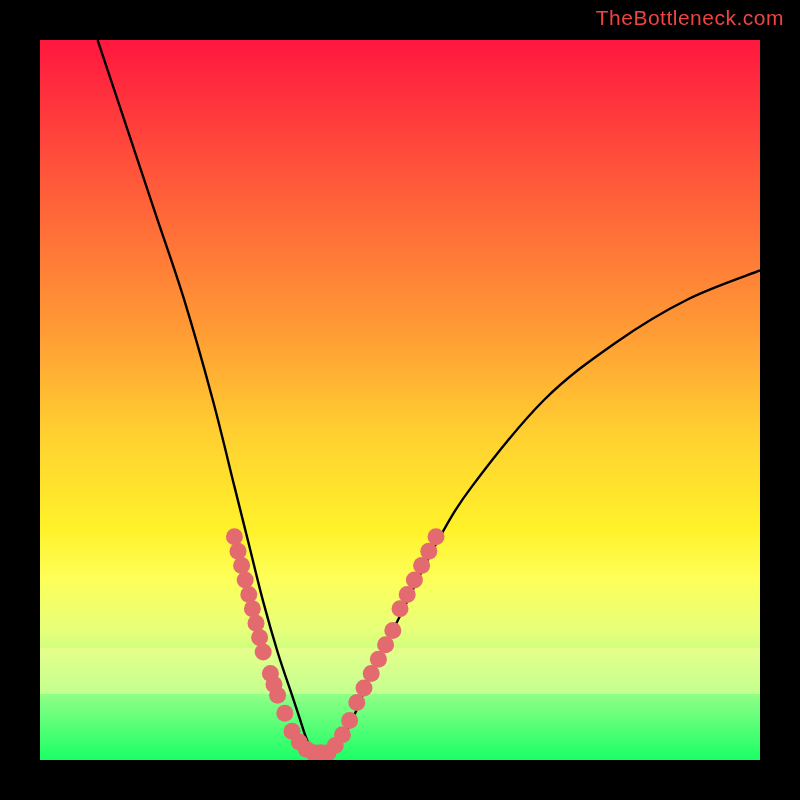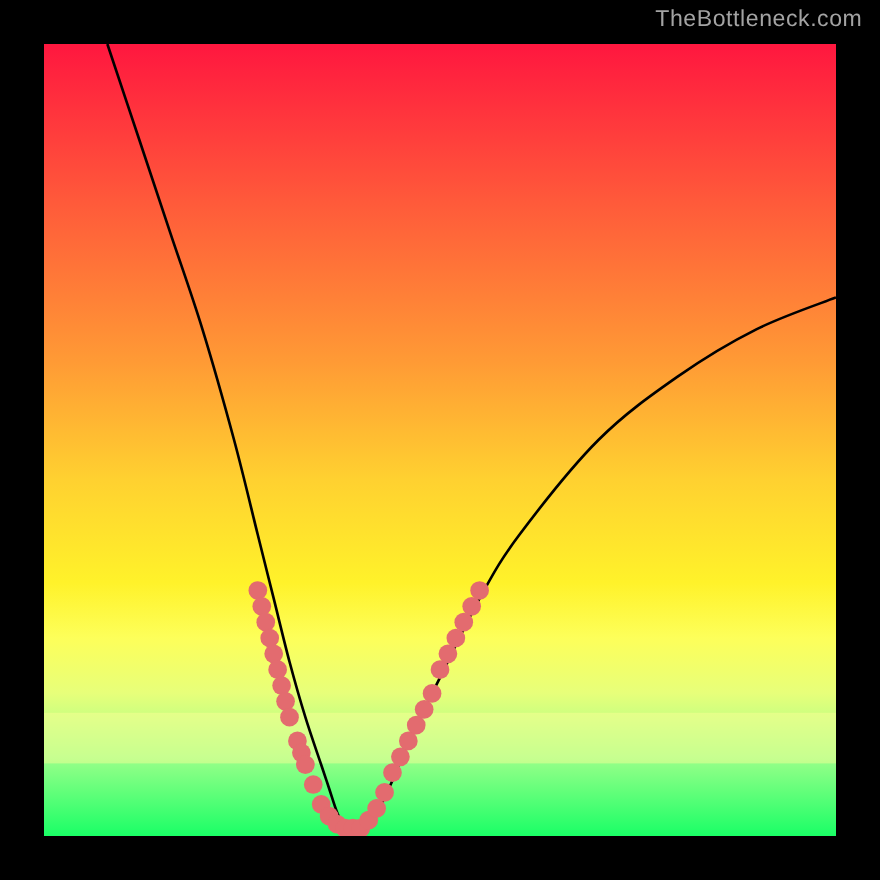--- a/index.html
+++ b/index.html
@@ -33,21 +33,21 @@
     width: 100%;
     height: 46px;
     bottom: 66px;
     background: rgba(255, 255, 150, 0.45);
   }
   .watermark {
     position: absolute;
     top: 6px;
     right: 16px;
     font: 400 21px Arial, sans-serif;
-    color: #a3a3a3;
+    color: #ef4444;
     letter-spacing: 0.5px;
   }
   svg.curve {
     position: absolute;
     left: 0; top: 0;
     width: 100%; height: 100%;
   }
 </style>
 </head>
 <body>

